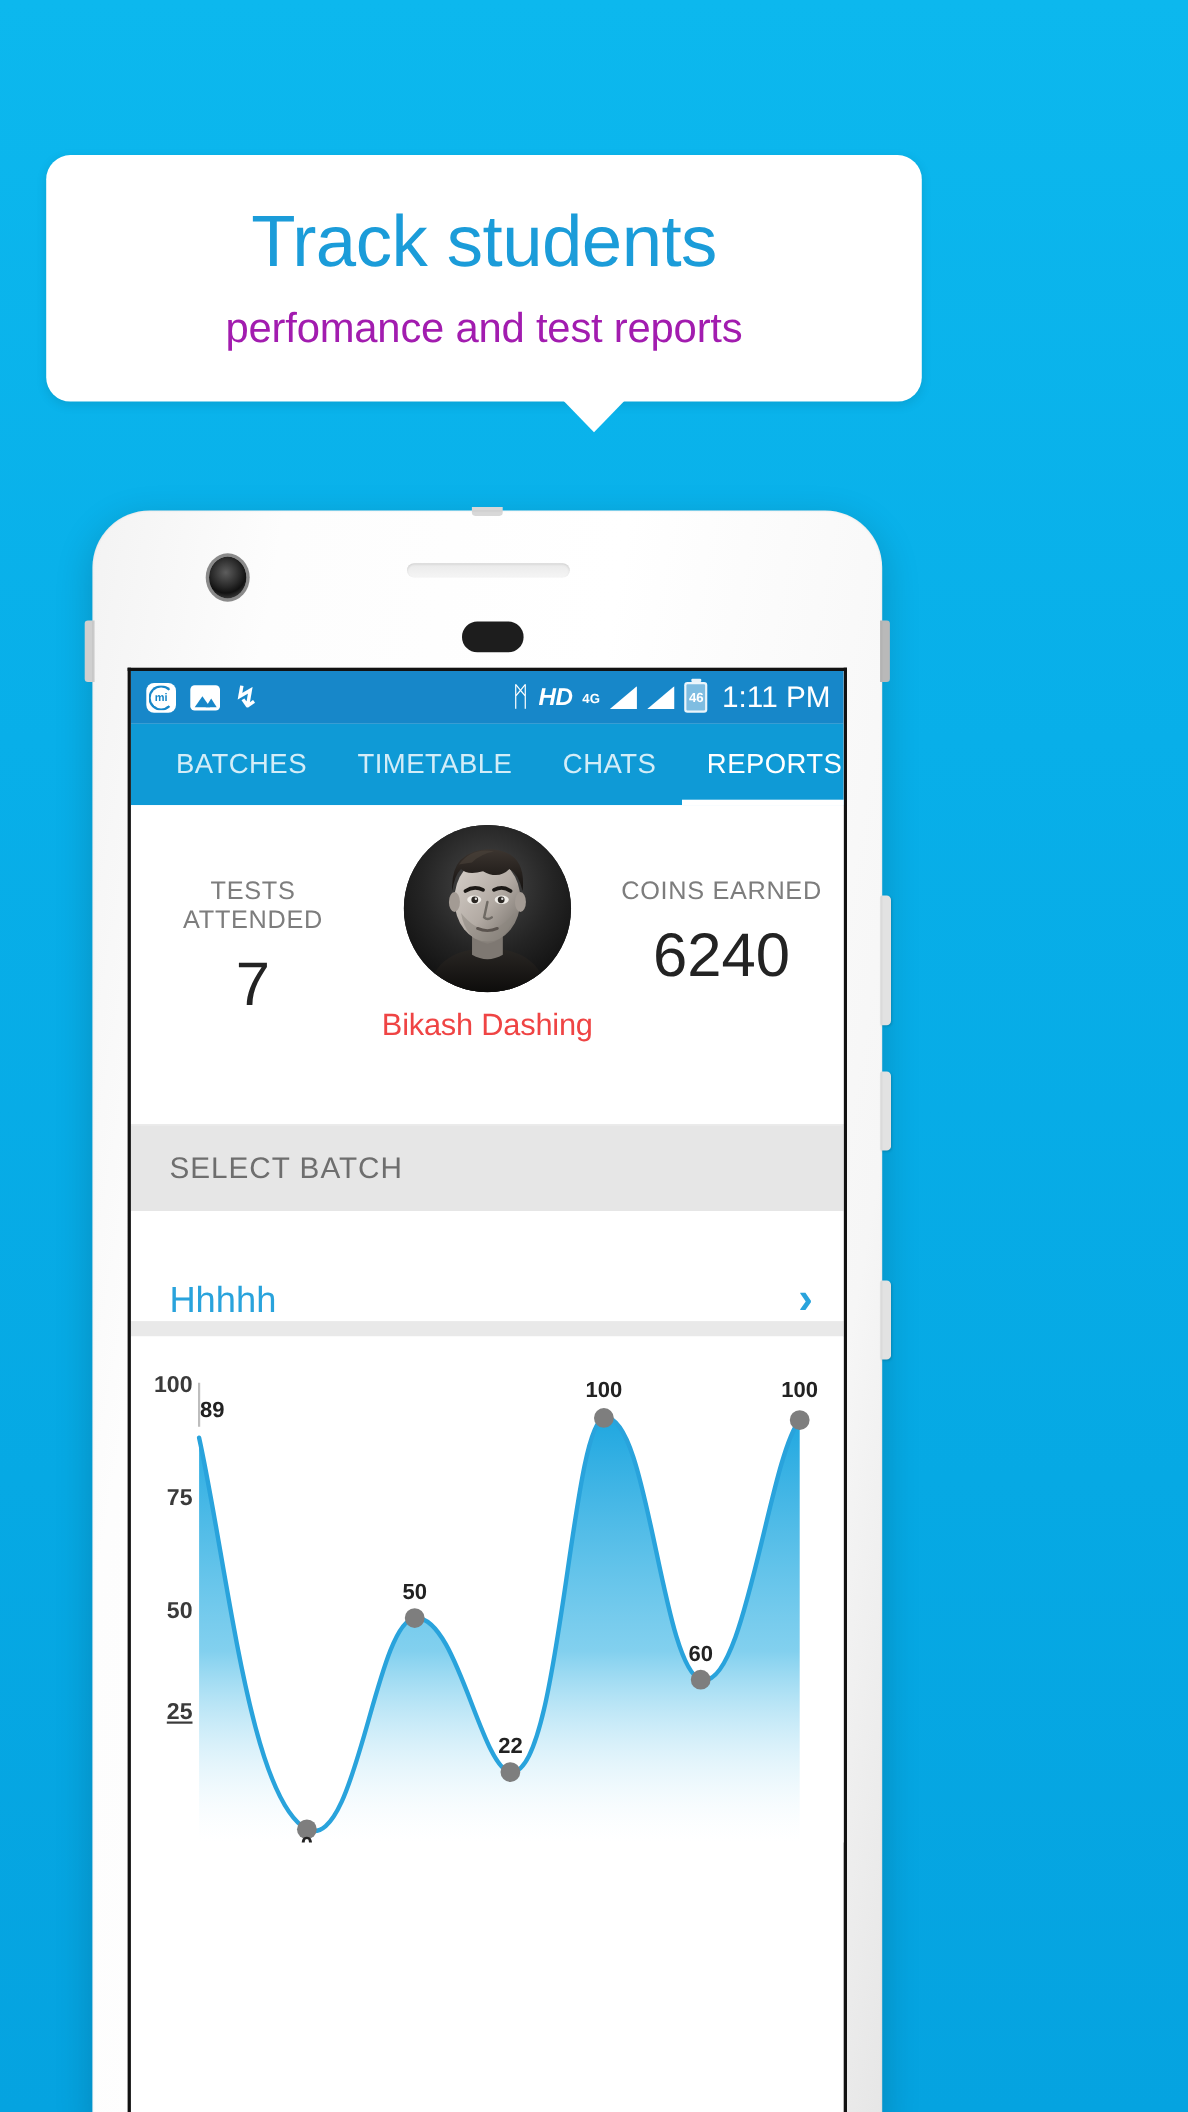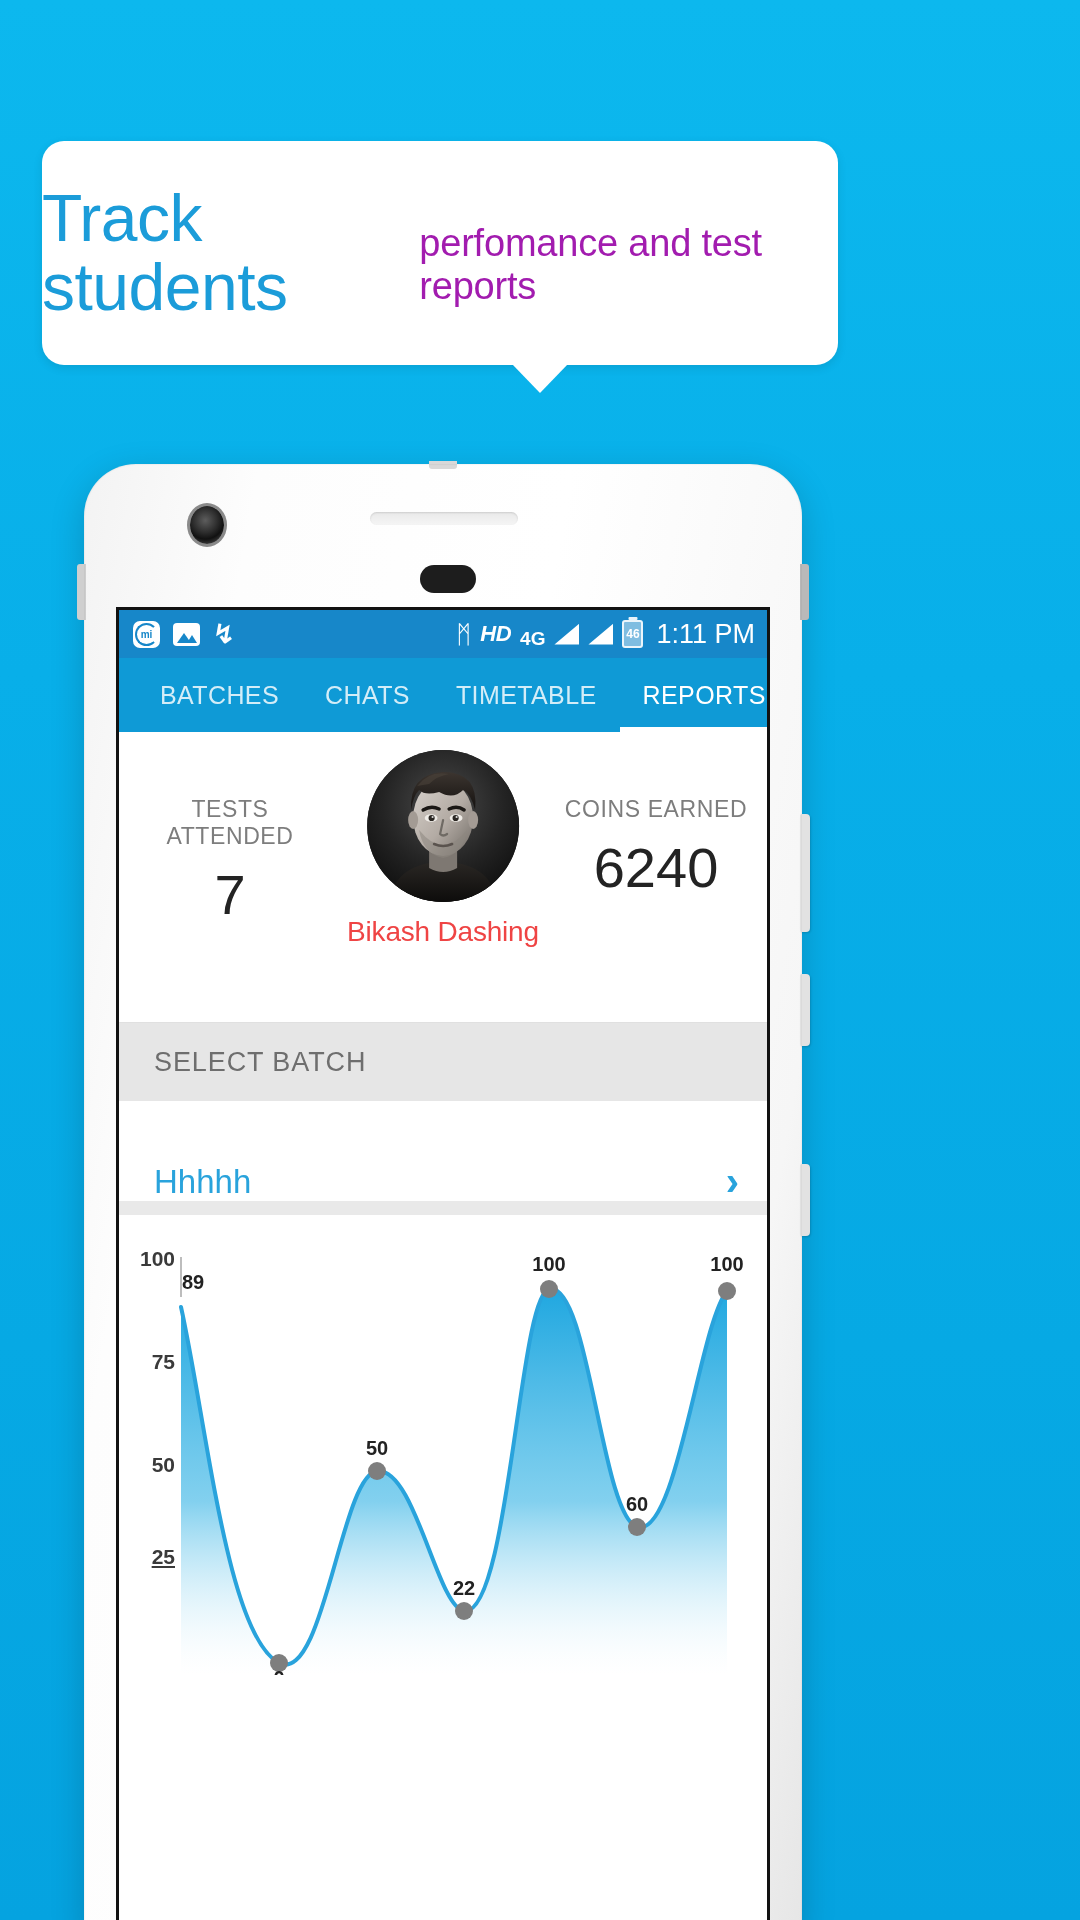--- a/index.html
+++ b/index.html
@@ -10,21 +10,21 @@
     position:relative;
   }
 
   
   .bubble {
     position:absolute;
     left:42px; top:141px; width:796px; height:224px;
     background:#ffffff;
     border-radius:22px;
     box-shadow:0 3px 10px rgba(0,0,0,0.10);
-    display:flex; flex-direction:row;
+    display:flex; flex-direction:column;
     align-items:center; justify-content:center;
   }
   .bubble-title {
     font-size:66px;
     color:#1B9CD9;
     font-weight:400;
     letter-spacing:-0.5px;
     line-height:1.05;
   }
   .bubble-sub {
@@ -143,21 +143,21 @@
     border-bottom:10px solid #1787C9;
   }
   .ic-gallery::after{
     content:""; position:absolute; right:3px; bottom:3px;
     border-left:5px solid transparent; border-right:5px solid transparent;
     border-bottom:8px solid #1787C9;
   }
   .ic-sync { font-size:26px; line-height:1; color:#ffffff; font-weight:700; }
   .ic-bt { font-size:25px; line-height:1; }
   .ic-hd { font-size:22px; font-style:italic; font-weight:bold; letter-spacing:-0.5px; }
-  .ic-4g { font-size:19px; font-weight:bold; align-self:flex-start; margin-top:9px; }
+  .ic-4g { font-size:12px; font-weight:bold; align-self:flex-start; margin-top:9px; }
   .sig {
     width:25px; height:21px;
     background:#ffffff;
     clip-path:polygon(100% 0,100% 100%,0 100%);
   }
   .ic-batt {
     width:21px; height:28px; border-radius:3px;
     background:rgba(255,255,255,0.45);
     border:2px solid rgba(255,255,255,0.85);
     position:relative;
@@ -290,22 +290,22 @@
         <div class="ic-4g">4G</div>
         <div class="sig"></div>
         <div class="sig"></div>
         <div class="ic-batt">46</div>
         <div class="sb-time">1:11 PM</div>
       </div>
     </div>
 
     <div class="tabbar">
       <div class="tab">BATCHES</div>
+      <div class="tab">TIMETABLE</div>
       <div class="tab">CHATS</div>
-      <div class="tab">TIMETABLE</div>
       <div class="tab active">REPORTS</div>
     </div>
 
     <div class="profile">
       <div class="stat">
         <div class="stat-label">TESTS ATTENDED</div>
         <div class="stat-value">7</div>
       </div>
 
       <div class="avatar-wrap">

